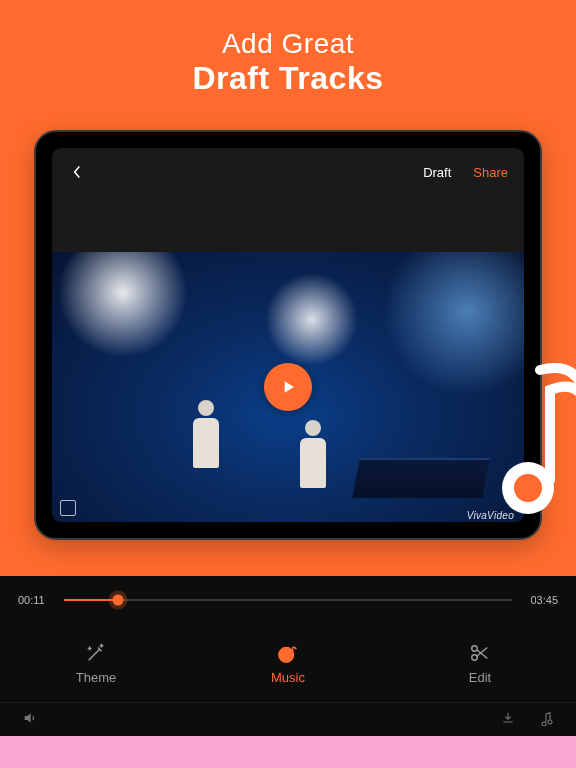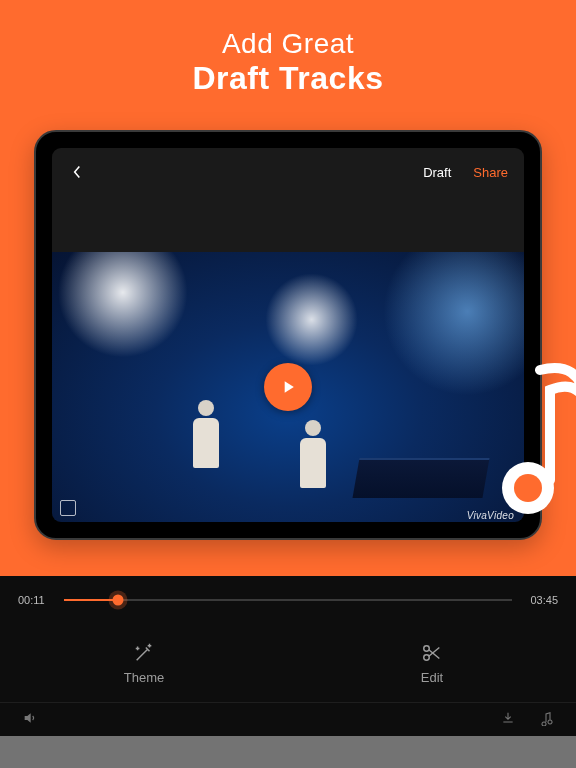--- a/index.html
+++ b/index.html
@@ -90,21 +90,21 @@
 
   
   .note-deco {
     position: absolute; right: -14px; top: 360px; width: 110px; height: 170px; pointer-events:none;
   }
   .note-deco svg { width: 100%; height: 100%; }
 
   
   .panel-wrapper {
     position: absolute; left: 0; right: 0; bottom: 0; height: 192px;
-    background: #737373;
+    background: #f9a8d4;
     display: flex; align-items: flex-start; justify-content: center;
   }
   .panel {
     width: 576px; height: 160px; background: #0d0d0d; color: #aaa;
     display: flex; flex-direction: column;
   }
   .timeline {
     height: 48px; display: flex; align-items: center; padding: 0 18px; gap: 12px;
   }
   .time { font-size: 11px; color: #bdbdbd; width: 34px; }
@@ -191,20 +191,28 @@
       <div class="time right">03:45</div>
     </div>
 
     <div class="tools">
       <div class="tool">
         <svg viewBox="0 0 24 24">
           <path d="M4 20 L16 8 M14 6 L18 10 M5 5 L5 9 M3 7 L7 7 M18 2 L18 6 M16 4 L20 4"></path>
         </svg>
         <span>Theme</span>
       </div>
+      <div class="tool active">
+        <svg viewBox="0 0 24 24">
+          <circle cx="10" cy="14" r="8"></circle>
+            <circle cx="10" cy="14" r="2" fill="#FF6B2E"></circle>
+          <path d="M17 6 L17 12 M17 6 Q20 5 21 8"></path>
+        </svg>
+        <span>Music</span>
+      </div>
       <div class="tool">
         <svg viewBox="0 0 24 24">
           <circle cx="6" cy="7" r="3"></circle>
             <circle cx="6" cy="17" r="3"></circle>
           <path d="M8.5 8.5 L20 18 M8.5 15.5 L20 6"></path>
         </svg>
         <span>Edit</span>
       </div>
     </div>
 

